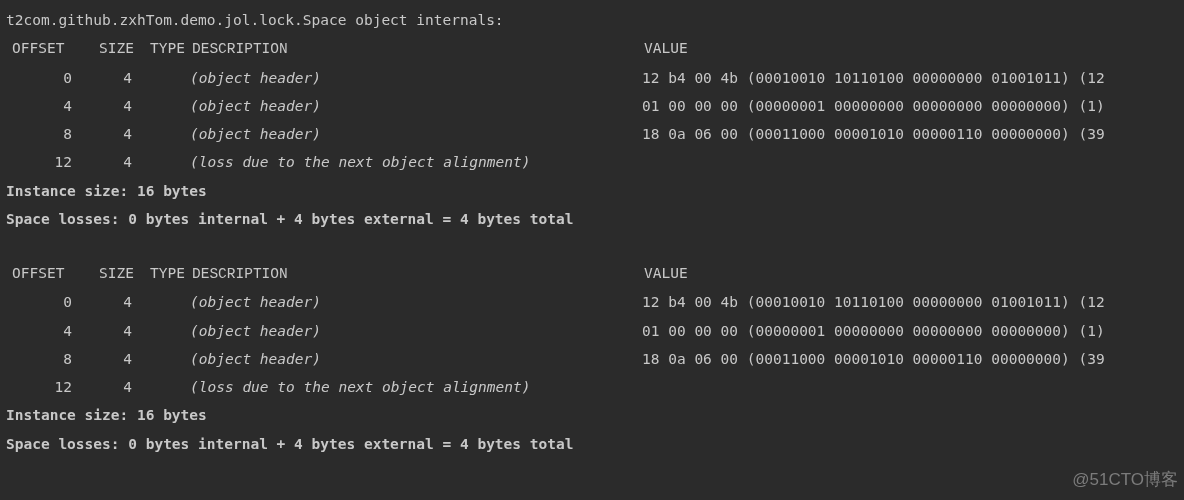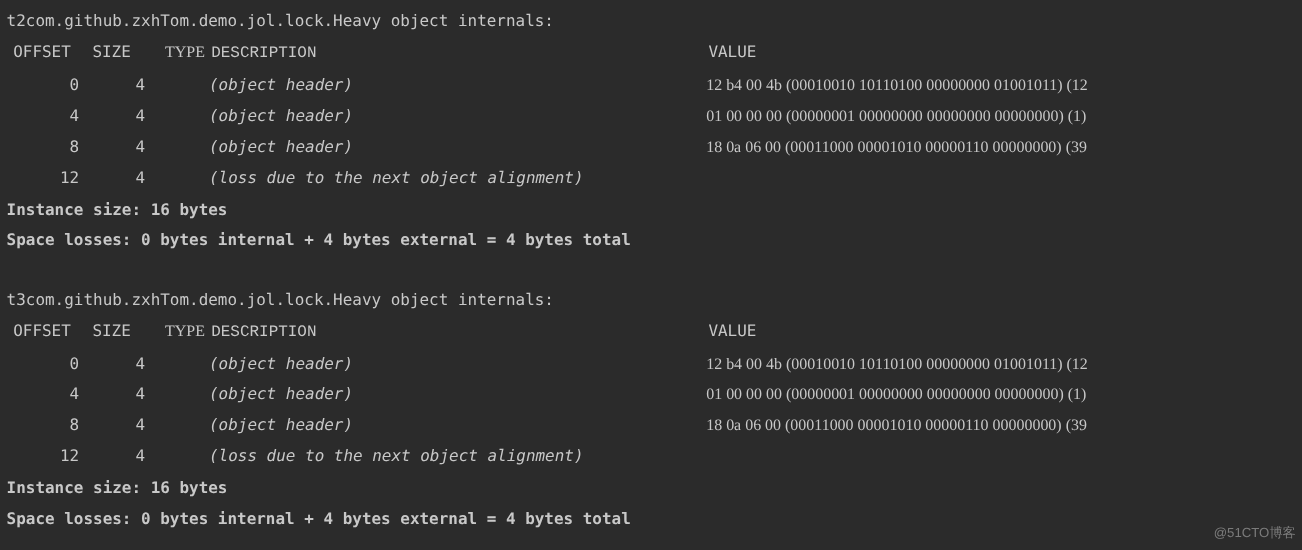--- a/index.html
+++ b/index.html
@@ -48,67 +48,66 @@
       display: inline-block;
       width: 58px;
     }
     .col-desc {
       display: inline-block;
       width: 452px;
       font-style: italic;
     }
     .col-value {
       display: inline-block;
-      font-family: Liberation Serif, serif;
     }
     .hdr-offset {
       display: inline-block;
       width: 68px;
       padding-left: 6px;
     }
     .hdr-size {
       display: inline-block;
       width: 60px;
       padding-left: 10px;
+      text-align: right;
     }
     .hdr-type {
       display: inline-block;
       width: 58px;
       padding-left: 16px;
-      font-family: Liberation Serif, serif;
     }
     .hdr-desc {
       display: inline-block;
       width: 452px;
       font-family: Liberation Mono, monospace;
     }
     .hdr-value {
       display: inline-block;
       text-align: right;
     }
     .footer-line {
       padding-left: 2px;
       font-weight: bold;
     }
     .watermark {
       position: absolute;
       right: 6px;
       bottom: 4px;
       color: #8a8a8a;
-      font-size: 12px;
+      font-size: 17px;
       font-family: sans-serif;
       opacity: 0.85;
     }
   </style>
 </head>
 <body>
 
 <div id="output">
     <div class="block">
-      <div class="title-line">t2com.github.zxhTom.demo.jol.lock.Heavy object internals:</div>
+      <div class="title-line">t2com.github.zxhTom.demo.jol.lock.Space object internals:</div>
       <div class="header-line"><span class="hdr-offset">OFFSET</span><span class="hdr-size">SIZE</span><span class="hdr-type">TYPE</span><span class="hdr-desc">DESCRIPTION</span><span class="hdr-value">VALUE</span></div>
       <div class="row">
         <span class="col-offset">0</span>
         <span class="col-size">4</span>
         <span class="col-type"></span>
         <span class="col-desc">(object header)</span>
         <span class="col-value">12 b4 00 4b (00010010 10110100 00000000 01001011) (12</span>
       </div>
       <div class="row">
         <span class="col-offset">4</span>
@@ -128,21 +127,20 @@
         <span class="col-offset">12</span>
         <span class="col-size">4</span>
         <span class="col-type"></span>
         <span class="col-desc">(loss due to the next object alignment)</span>
         <span class="col-value"></span>
       </div>
       <div class="footer-line">Instance size: 16 bytes</div>
       <div class="footer-line">Space losses: 0 bytes internal + 4 bytes external = 4 bytes total</div>
     </div>
     <div class="block">
-      <div class="title-line">t3com.github.zxhTom.demo.jol.lock.Heavy object internals:</div>
       <div class="header-line"><span class="hdr-offset">OFFSET</span><span class="hdr-size">SIZE</span><span class="hdr-type">TYPE</span><span class="hdr-desc">DESCRIPTION</span><span class="hdr-value">VALUE</span></div>
       <div class="row">
         <span class="col-offset">0</span>
         <span class="col-size">4</span>
         <span class="col-type"></span>
         <span class="col-desc">(object header)</span>
         <span class="col-value">12 b4 00 4b (00010010 10110100 00000000 01001011) (12</span>
       </div>
       <div class="row">
         <span class="col-offset">4</span>

